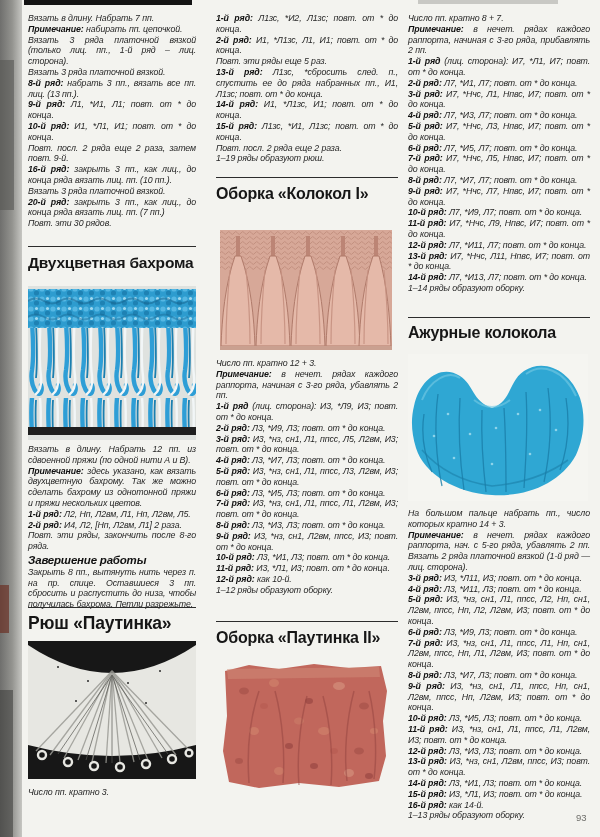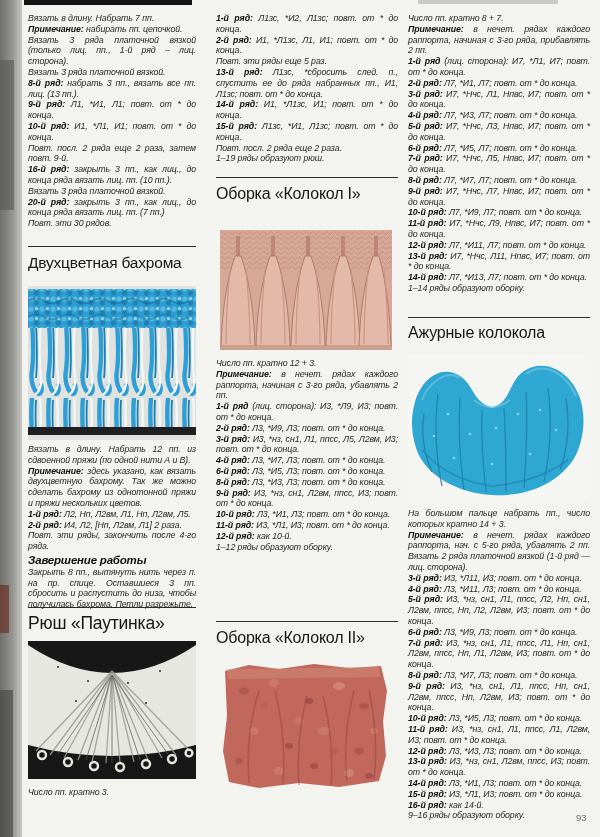--- a/index.html
+++ b/index.html
@@ -8,21 +8,21 @@
   .gutter{position:absolute;left:0;top:0;width:22px;height:837px;
           background:linear-gradient(90deg,#6f6f6d 0%,#93938f 55%,#c6c6c2 100%);}
   .blotch{position:absolute;}
   .topbar{position:absolute;background:#141414;}
   .topbar.faint{background:#c8c8c4;}
   .col-block{position:absolute;font-style:italic;}
   .txt{font-size:8.8px;line-height:10.8px;letter-spacing:-0.1px;text-align:justify;}
   .txt p{margin:0;}
   .txt b{font-weight:bold;color:#111;}
   .rule{position:absolute;border-top:1.6px solid #2c2c2c;height:0;}
-  .hd{position:absolute;font-weight:normal;color:#161616;letter-spacing:-0.2px;margin:0;}
+  .hd{position:absolute;font-weight:bold;color:#161616;letter-spacing:-0.2px;margin:0;}
   .hd.s15{font-size:15.5px;}
   .hd.s16{font-size:16px;}
   .hd.s17{font-size:17.5px;}
   .subhd{font-weight:bold;font-size:11.5px;letter-spacing:-0.2px;color:#111;
          margin:3px 0 1px 0 !important;}
   .photo{position:absolute;line-height:0;}
   .photo svg{display:block;}
   .pagenum{position:absolute;font-size:9.5px;color:#6e6e6a;}
 </style>
 </head>
@@ -73,21 +73,21 @@
       <rect width="168" height="154" fill="#dfe2df"></rect>
       <rect y="3" width="168" height="39" fill="url(#braid)"></rect>
       <path d="M0,15 q8,-5 16,0 t16,0 t16,0 t16,0 t16,0 t16,0 t16,0 t16,0 t16,0 t16,0" stroke="#15618c" stroke-width="2" fill="none" opacity=".5"></path>
       <path d="M0,31 q8,-5 16,0 t16,0 t16,0 t16,0 t16,0 t16,0 t16,0 t16,0 t16,0 t16,0" stroke="#15618c" stroke-width="2" fill="none" opacity=".4"></path>
       <rect y="42" width="168" height="100" fill="url(#strand)"></rect>
       <rect y="141" width="168" height="8" fill="#1f1f1f"></rect>
     </svg>
   </div>
 
   <div class="col-block txt" style="left:28px;top:444px;width:168px;">
-    <span><p>Вязать в длину. Набрать 12 пп. из сдвоенной пряжи (по одной нити А и В).</p><p><b>Примечание: </b>здесь указано, как вязать двухцветную бахрому. Так же можно сделать бахрому из однотонной пряжи и пряжи нескольких цветов.</p><p><b>1-й ряд: </b>Л2, Нп, Л2вм, Л1, Нп, Л2вм, Л5.</p><p><b>2-й ряд: </b>И4, Л2, [Нп, Л2вм, Л1] 2 раза.</p><p>Повт. эти ряды, закончить после 4-го ряда.</p></span>
+    <span><p>Вязать в длину. Набрать 12 пп. из сдвоенной пряжи (по одной нити А и В).</p><p><b>Примечание: </b>здесь указано, как вязать двухцветную бахрому. Так же можно сделать бахрому из однотонной пряжи и пряжи нескольких цветов.</p><p><b>1-й ряд: </b>Л2, Нп, Л2вм, Л1, Нп, Л2вм, Л5.</p><p><b>2-й ряд: </b>И4, Л2, [Нп, Л2вм, Л1] 2 раза.</p><p>Повт. эти ряды, закончить после 8-го ряда.</p></span>
     <p class="subhd">Завершение работы</p>
     <span><p>Закрыть 8 пп., вытянуть нить через п. на пр. спице. Оставшиеся 3 пп. сбросить и распустить до низа, чтобы получилась бахрома. Петли разрежьте.</p></span>
   </div>
 
   <div class="rule" style="left:28px;top:607px;width:168px;"></div>
   <h2 class="hd s17" style="left:28px;top:613px;">Рюш «Паутинка»</h2>
 
   <div class="photo" style="left:28px;top:641px;">
     <svg width="168" height="138" viewBox="0 0 168 138">
       <rect width="168" height="138" fill="#171717"></rect>
@@ -192,31 +192,33 @@
     </svg>
   </div>
 
   <div class="col-block txt" style="left:216px;top:358px;width:182px;">
       <p>Число пп. кратно 12 + 3.</p>
       <p><b>Примечание: </b>в нечет. рядах каждого раппорта, начиная с 3-го ряда, убавлять 2 пп.</p>
       <p><b>1-й ряд </b>(лиц. сторона): И3, *Л9, И3; повт. от * до конца.</p>
       <p><b>2-й ряд: </b>Л3, *И9, Л3; повт. от * до конца.</p>
       <p><b>3-й ряд: </b>И3, *нз, сн1, Л1, ппсс, Л5, Л2вм, И3; повт. от * до конца.</p>
       <p><b>4-й ряд: </b>Л3, *И7, Л3; повт. от * до конца.</p>
+      <p><b>5-й ряд: </b>И3, *нз, сн1, Л1, ппсс, Л3, Л2вм, И3; повт. от * до конца.</p>
       <p><b>6-й ряд: </b>Л3, *И5, Л3; повт. от * до конца.</p>
+      <p><b>7-й ряд: </b>И3, *нз, сн1, Л1, ппсс, Л1, Л2вм, И3; повт. от * до конца.</p>
       <p><b>8-й ряд: </b>Л3, *И3, Л3; повт. от * до конца.</p>
       <p><b>9-й ряд: </b>И3, *нз, сн1, Л2вм, ппсс, И3; повт. от * до конца.</p>
       <p><b>10-й ряд: </b>Л3, *И1, Л3; повт. от * до конца.</p>
       <p><b>11-й ряд: </b>И3, *Л1, И3; повт. от * до конца.</p>
       <p><b>12-й ряд: </b>как 10-й.</p>
       <p>1–12 ряды образуют оборку.</p>
     </div>
 
   <div class="rule" style="left:216px;top:621px;width:182px;"></div>
-  <h2 class="hd s16" style="left:216px;top:629px;">Оборка «Колокол II»</h2>
+  <h2 class="hd s16" style="left:216px;top:629px;">Оборка «Паутинка II»</h2>
 
   <div class="photo" style="left:219px;top:661px;">
     <svg width="172" height="130" viewBox="0 0 172 130">
       <path d="M6,10 L30,4 L60,8 L95,3 L130,7 L162,5 L168,30 L164,60 L167,95 L160,120 L120,126 L80,122 L40,127 L10,121 L4,90 L8,55 Z" fill="#c1675c"></path>
       <path d="M8,8 L160,6 L161,16 L9,18 Z" fill="#d28d79" opacity=".5"></path>
       <g opacity=".55">
         <ellipse cx="25" cy="30" rx="5" ry="3.5" fill="#a04c46"></ellipse>
           <ellipse cx="55" cy="22" rx="5" ry="4" fill="#d4886f"></ellipse>
         <ellipse cx="90" cy="40" rx="4" ry="3" fill="#8f3e3c"></ellipse>
           <ellipse cx="120" cy="25" rx="6" ry="4" fill="#d99a84"></ellipse>
@@ -314,18 +316,18 @@
       <p><b>7-й ряд: </b>И3, *нз, сн1, Л1, ппсс, Л1, Нп, сн1, Л2вм, ппсс, Нп, Л1, Л2вм, И3; повт. от * до конца.</p>
       <p><b>8-й ряд: </b>Л3, *И7, Л3; повт. от * до конца.</p>
       <p><b>9-й ряд: </b>И3, *нз, сн1, Л1, ппсс, Нп, сн1, Л2вм, ппсс, Нп, Л2вм, И3; повт. от * до конца.</p>
       <p><b>10-й ряд: </b>Л3, *И5, Л3; повт. от * до конца.</p>
       <p><b>11-й ряд: </b>И3, *нз, сн1, Л1, ппсс, Л1, Л2вм, И3; повт. от * до конца.</p>
       <p><b>12-й ряд: </b>Л3, *И3, Л3; повт. от * до конца.</p>
       <p><b>13-й ряд: </b>И3, *нз, сн1, Л2вм, ппсс, И3; повт. от * до конца.</p>
       <p><b>14-й ряд: </b>Л3, *И1, Л3; повт. от * до конца.</p>
       <p><b>15-й ряд: </b>И3, *Л1, И3; повт. от * до конца.</p>
       <p><b>16-й ряд: </b>как 14-й.</p>
-      <p>9–16 ряды образуют оборку.</p>
+      <p>1–13 ряды образуют оборку.</p>
     </div>
 
   <div class="pagenum" style="left:576px;top:779px;margin-top:33px;">93</div>
 
 </div>
 
 </body></html>

